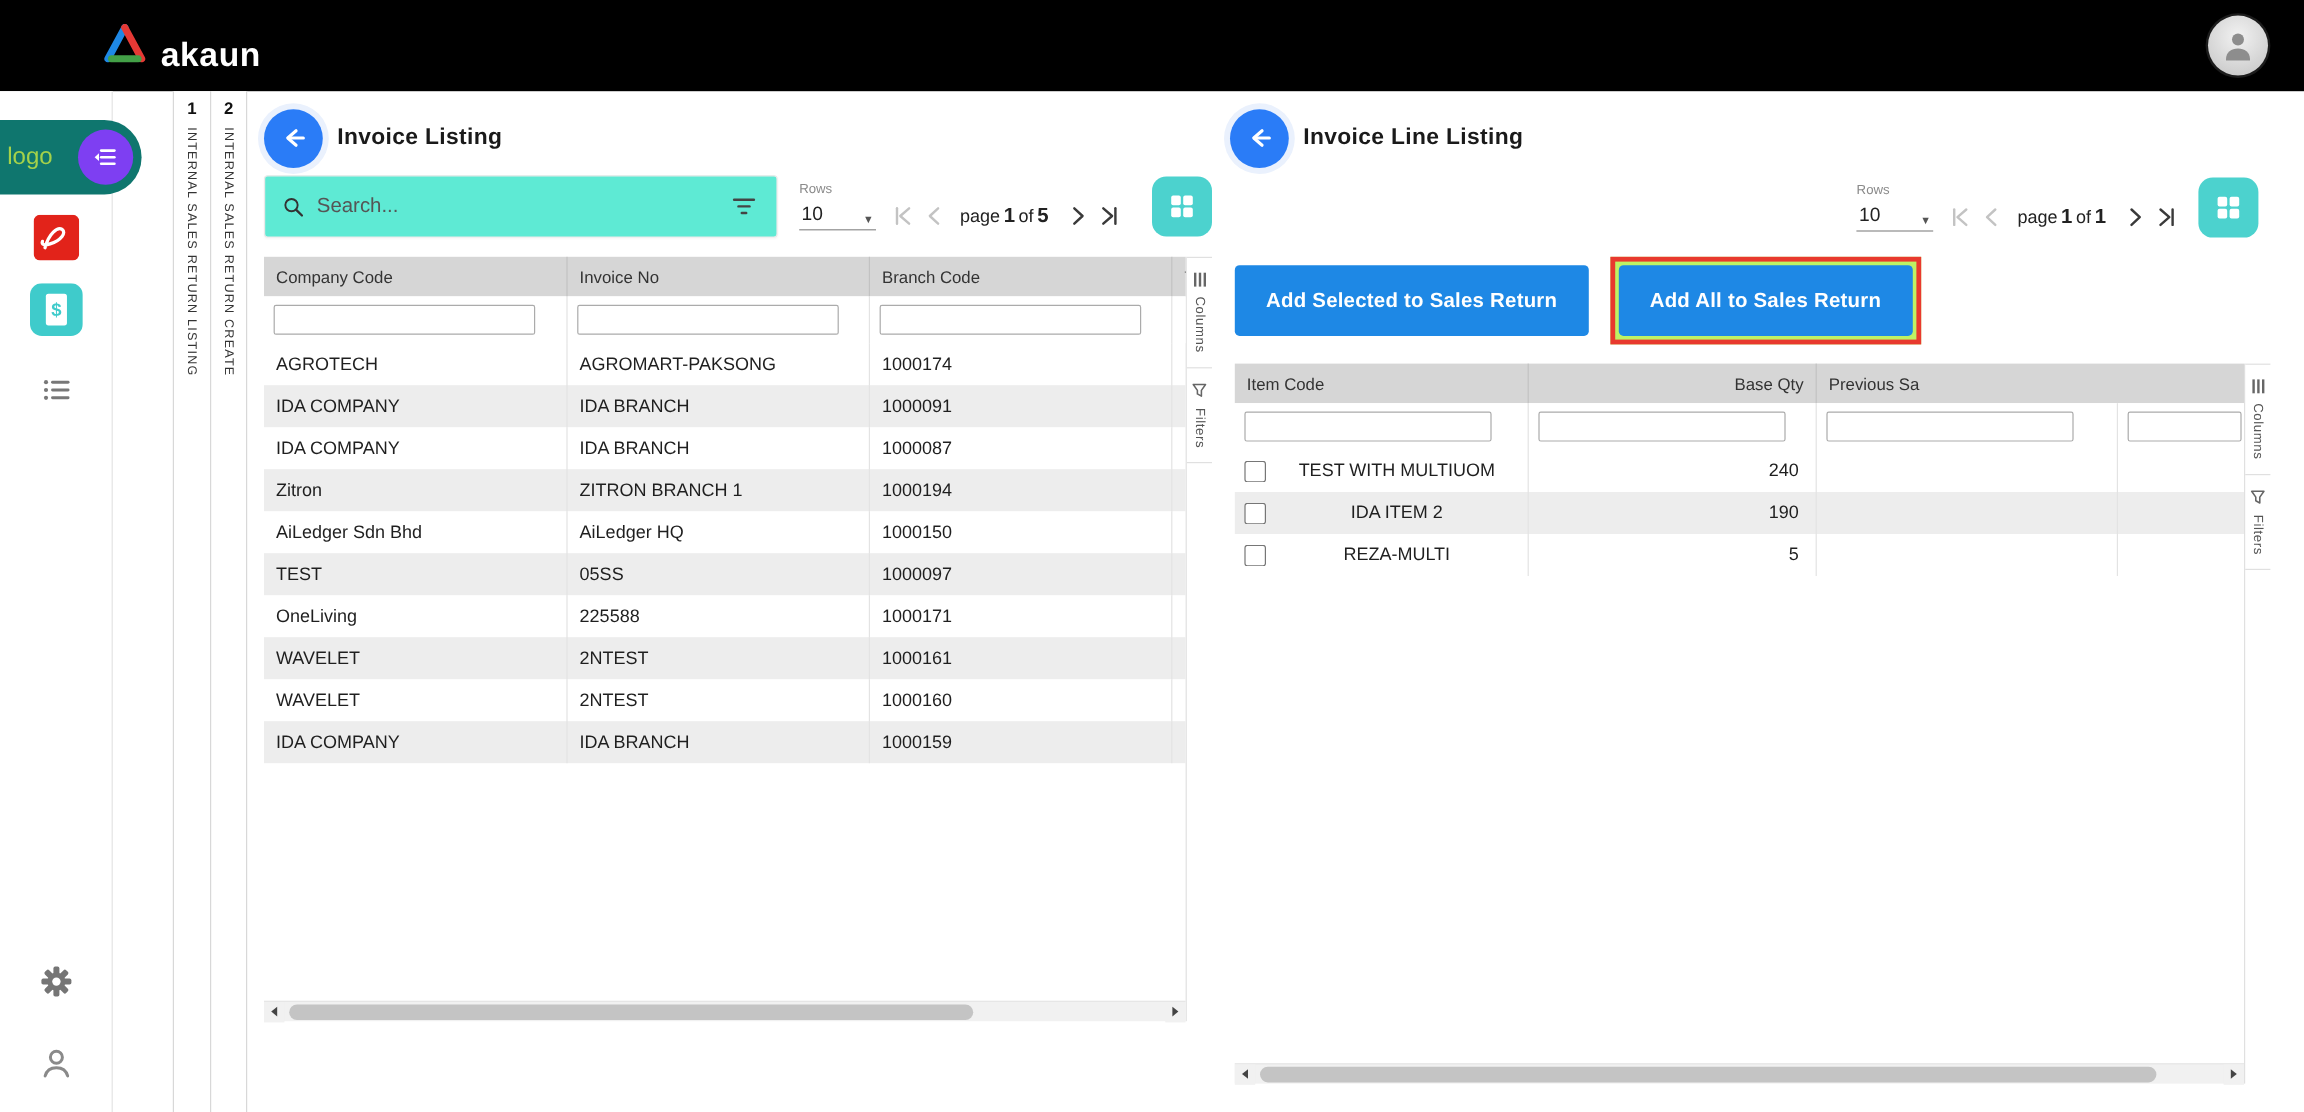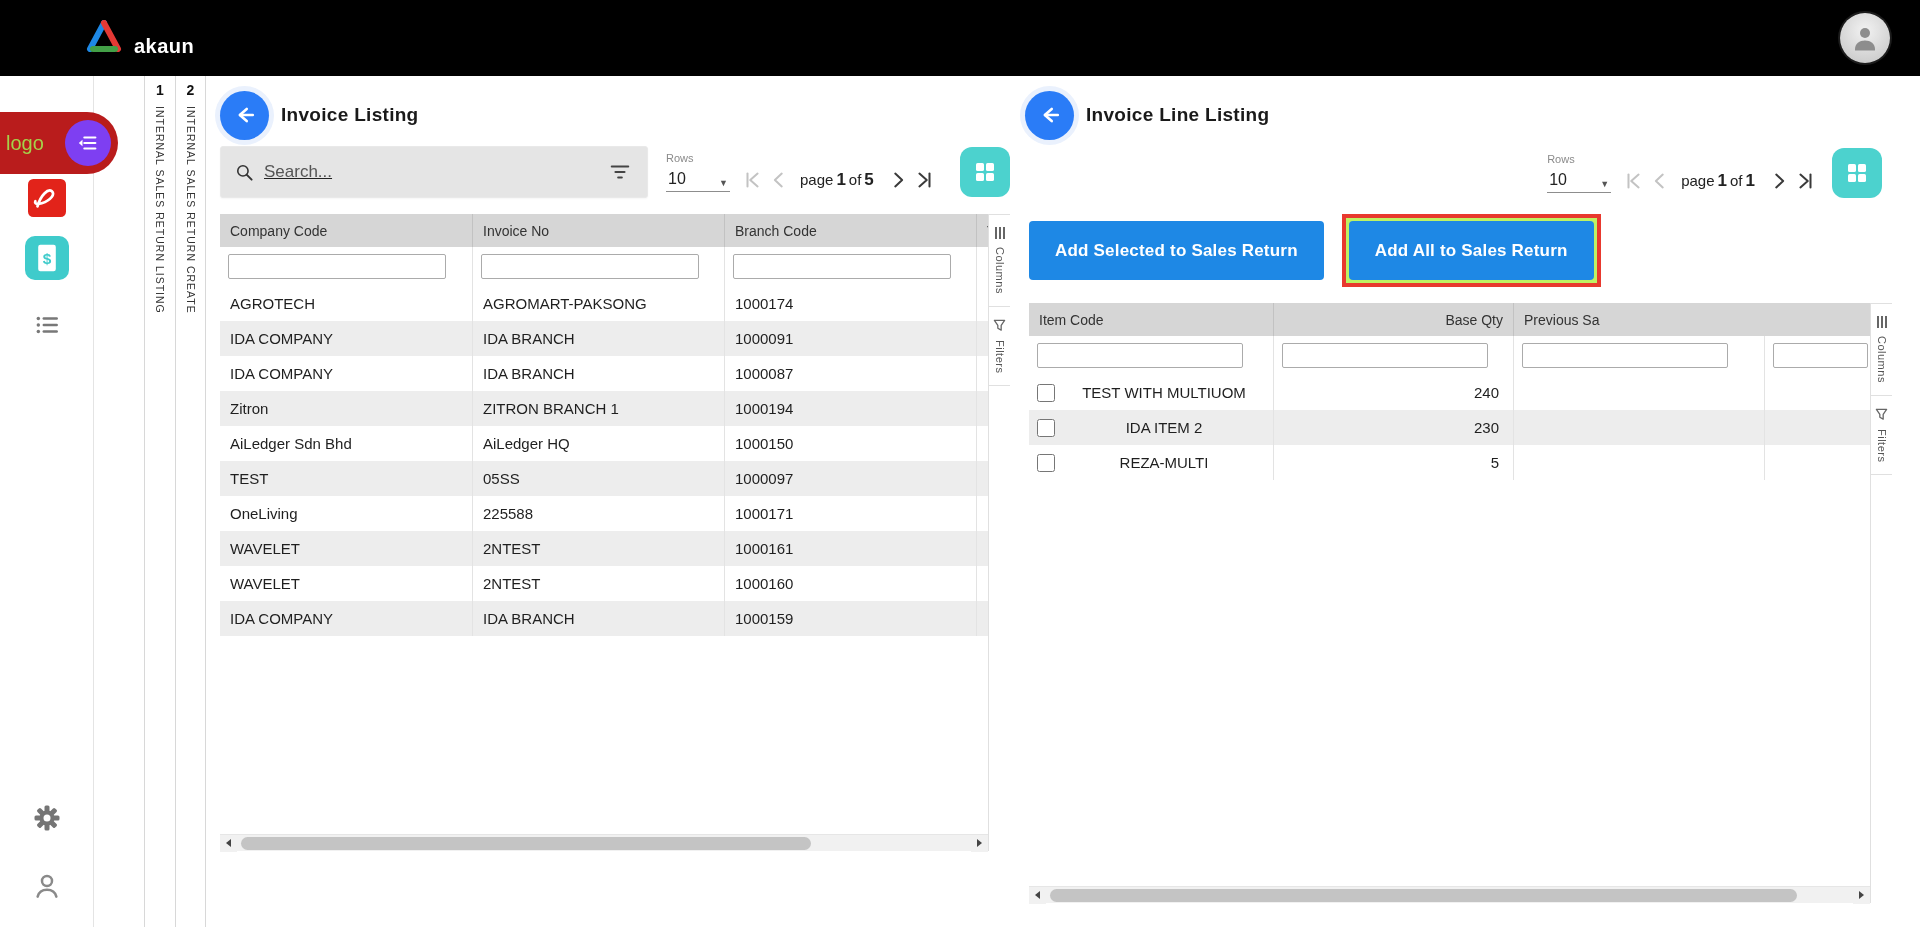--- a/index.html
+++ b/index.html
@@ -3,30 +3,30 @@
 <meta charset="utf-8">
 <style>
   * { box-sizing: border-box; margin: 0; padding: 0; }
   html,body { width:1920px; height:927px; overflow:hidden; background:#fff;
     font-family:"Liberation Sans","DejaVu Sans",sans-serif; color:#222; }
 
   
   .topbar { position:absolute; top:0; left:0; width:1920px; height:76px; background:#000;
     display:flex; align-items:center; justify-content:space-between; padding:0 30px 0 86px; }
   .brand { display:flex; align-items:center; gap:12px; }
-  .brand-text { color:#fff; font-size:20px; font-weight:bold; letter-spacing:.5px;margin-top:16px; }
+  .brand-text { color:#fff; font-size:28px; font-weight:bold; letter-spacing:.5px;margin-top:16px; }
   .avatar { width:50px; height:50px; border-radius:50%; border:none; cursor:pointer;
     background:radial-gradient(circle at 50% 35%, #f2f2f2, #c3c3c3); display:flex;
     align-items:center; justify-content:center; box-shadow:0 0 0 2px #1c1c1c; }
 
   
   .sidebar { position:absolute; top:76px; left:0; width:94px; height:851px; background:#fff;
     border-right:1px solid #e4e4e4; z-index:2; }
-  .logo-pill { position:absolute; top:24px; left:0; width:118px; height:62px; background:#b91c1c;
-    border-radius:0 31px 31px 0; display:flex; align-items:center; padding-left:6px; cursor:pointer; z-index:3;margin-top:12px; }
+  .logo-pill { position:absolute; top:24px; left:0; width:118px; height:62px; background:#0f766e;
+    border-radius:0 31px 31px 0; display:flex; align-items:center; padding-left:6px; cursor:pointer; z-index:3; }
   .logo-pill .logo-word { color:#a5d24a; font-size:20px; }
   .menu-circle { width:46px; height:46px; border-radius:50%; background:#7e3ff2; margin-left:auto;
     margin-right:7px; display:flex; align-items:center; justify-content:center; border:none; cursor:pointer; }
   .rail-btn { position:absolute; left:50%; transform:translateX(-50%); background:none; border:none;
     cursor:pointer; display:flex; align-items:center; justify-content:center; }
   .acro { top:103px; width:38px; height:38px; }
   .salesdoc { top:160px; width:44px; height:44px; }
   .listbtn { top:232px; width:34px; height:34px; }
   .gearbtn { top:725px; width:34px; height:34px; }
   .personbtn { top:792px; width:36px; height:36px; }
@@ -46,22 +46,22 @@
   .panel-right { left:1019px; width:873px; }
 
   .panel-header { margin:14px 0 0 6px; display:flex; align-items:center; height:50px; gap:12px; }
   .back-btn { width:49px; height:49px; border-radius:50%; background:#2a7cf7; border:none; cursor:pointer;
     display:flex; align-items:center; justify-content:center; box-shadow:0 0 0 5px #eaf1fd; }
   .panel-title { font-size:19px; font-weight:bold; color:#1a1a1a; letter-spacing:.3px; }
 
   .toolbar { display:flex; align-items:center; margin:6px 0 0 6px; }
   .toolbar-right { display:flex; align-items:center; justify-content:flex-end; margin:6px 10px 0 0; height:54px; }
 
-  .search-box { width:428px; height:52px; background:#e5e5e5; border:1px solid #e9e9e9; border-radius:3px;
-    display:flex; align-items:center; padding:0 14px; box-shadow:0 1px 2px rgba(0,0,0,.04);text-decoration:underline; }
+  .search-box { width:428px; height:52px; background:#5eead4; border:1px solid #e9e9e9; border-radius:3px;
+    display:flex; align-items:center; padding:0 14px; box-shadow:0 1px 2px rgba(0,0,0,.04); }
   .search-input { flex:1; border:none; outline:none; font-size:17px; margin-left:10px;
     font-family:inherit; color:#333; background:transparent; }
   .search-input::placeholder { color:#555; }
   .filter-list-btn { background:none; border:none; cursor:pointer; padding:2px; display:flex; }
 
   .rows-cluster { display:flex; flex-direction:column; margin-left:18px; cursor:pointer; }
   .rows-label { font-size:11px; color:#8a8a8a; }
   .rows-select { display:flex; align-items:flex-end; justify-content:space-between; width:64px;
     border-bottom:1px solid #8d8d8d; padding:6px 2px 3px 2px; font-size:16px; color:#222; }
   .caret { font-size:9px; color:#555; }
@@ -518,21 +518,21 @@
             </div>
           <div class="td num">240</div>
           <div class="td"></div>
             <div class="td"></div>
         </div>
         <div class="trow rt-grid">
           <div class="td item-cell">
               <input type="checkbox" style="">
               <span class="item-name">IDA ITEM 2</span>
             </div>
-          <div class="td num">230</div>
+          <div class="td num">190</div>
           <div class="td"></div>
             <div class="td"></div>
         </div>
         <div class="trow rt-grid">
           <div class="td item-cell">
               <input type="checkbox" style="">
               <span class="item-name">REZA-MULTI</span>
             </div>
           <div class="td num">5</div>
           <div class="td"></div>

